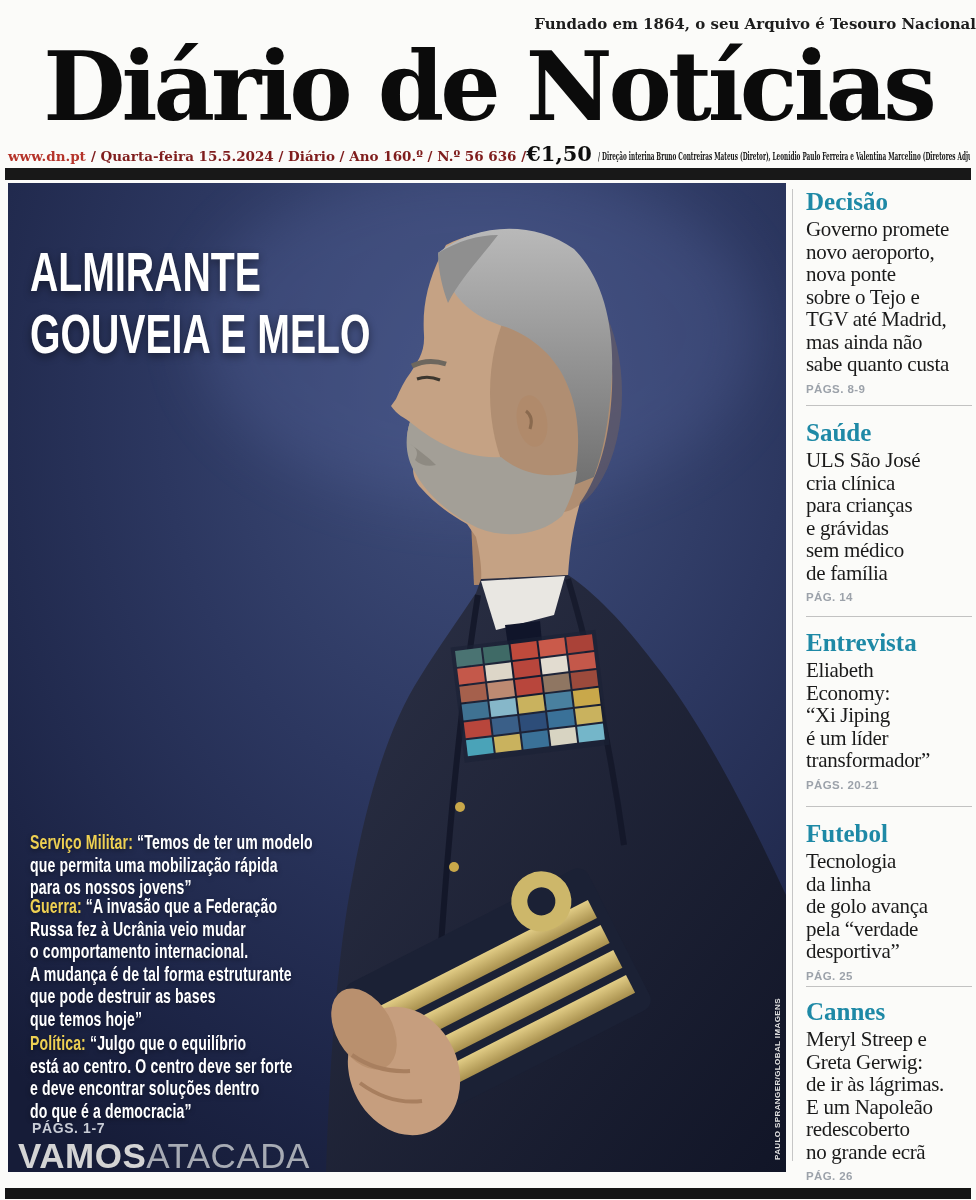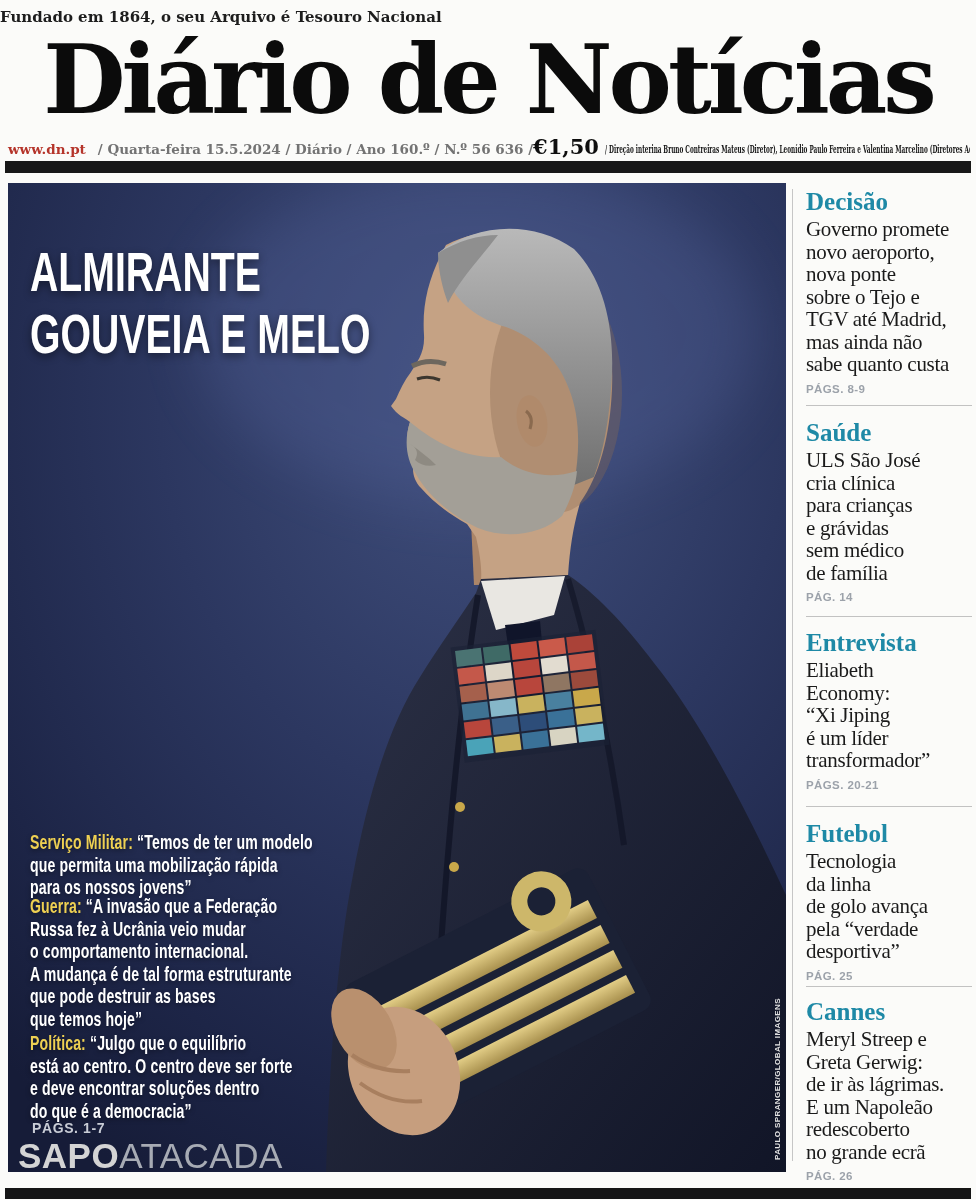--- a/index.html
+++ b/index.html
@@ -1,26 +1,26 @@
 <!DOCTYPE html>
 <html lang="pt"><head>
 <meta charset="utf-8">
 <style>
   html,body{margin:0;padding:0;background:#e9e9e9;}
   .page{position:relative;width:976px;height:1200px;background:#fbfbf9;overflow:hidden;
         font-family:"Liberation Sans",sans-serif;}
 
   
-  .tagline{text-align:left;font:600 15px/20px "DejaVu Serif",serif;color:#1d1d1d;padding-top:7px;}
+  .tagline{text-align:right;font:600 15px/20px "DejaVu Serif",serif;color:#1d1d1d;padding-top:14px;}
   .nameplate{margin:0;text-align:center;font:bold 95px/106px "DejaVu Serif",serif;
              letter-spacing:-4px;color:#0b0b0b;white-space:nowrap;}
   .info{position:relative;margin:1px 6px 0 8px;height:26px;display:flex;align-items:baseline;
         white-space:nowrap;font-family:"DejaVu Serif",serif;justify-content:space-between;}
   .info .url{font-weight:bold;font-size:13.5px;color:#b5342a;}
-  .info .meta{font-weight:bold;font-size:13.5px;color:#737373;margin-left:12px;}
+  .info .meta{font-weight:bold;font-size:13.5px;color:#7f1d1d;margin-left:5px;}
   .info .price{font-weight:bold;font-size:21px;color:#0e0e0e;margin-left:0;}
   .dirwrap{width:372px;overflow:hidden;margin-left:6px;align-self:flex-end;padding-bottom:3px;}
   .dir{display:inline-block;white-space:nowrap;transform:scaleX(.52);transform-origin:left bottom;
        font-size:11px;color:#151515;}
   .dir .dl{font-weight:600;}
   .dir .dn{font-weight:bold;}
   .bar{height:12px;background:#181818;margin:1px 5px 0 5px;}
 
   
   .photo{position:absolute;left:8px;top:183px;width:778px;height:989px;overflow:hidden;background:#404040;}
@@ -223,21 +223,21 @@
       <span class="tlabel">Política:</span>
       <span class="ttext">“Julgo que o equilíbrio
 está ao centro. O centro deve ser forte
 e deve encontrar soluções dentro
 do que é a democracia”</span>
     </div>
 
     <div class="pages-main">PÁGS. 1-7</div>
 
     <div class="brand">
-      <span class="b1">SAPO</span><span class="b2">ATACADA</span>
+      <span class="b1">VAMOS</span><span class="b2">ATACADA</span>
     </div>
 
     <div class="credit">PAULO SPRANGER/GLOBAL IMAGENS</div>
   </section>
 
   <aside class="sidebar">
     <div class="rule"></div>
 
     <article class="sb s0">
       <h2 class="sb-kicker">Decisão</h2>

